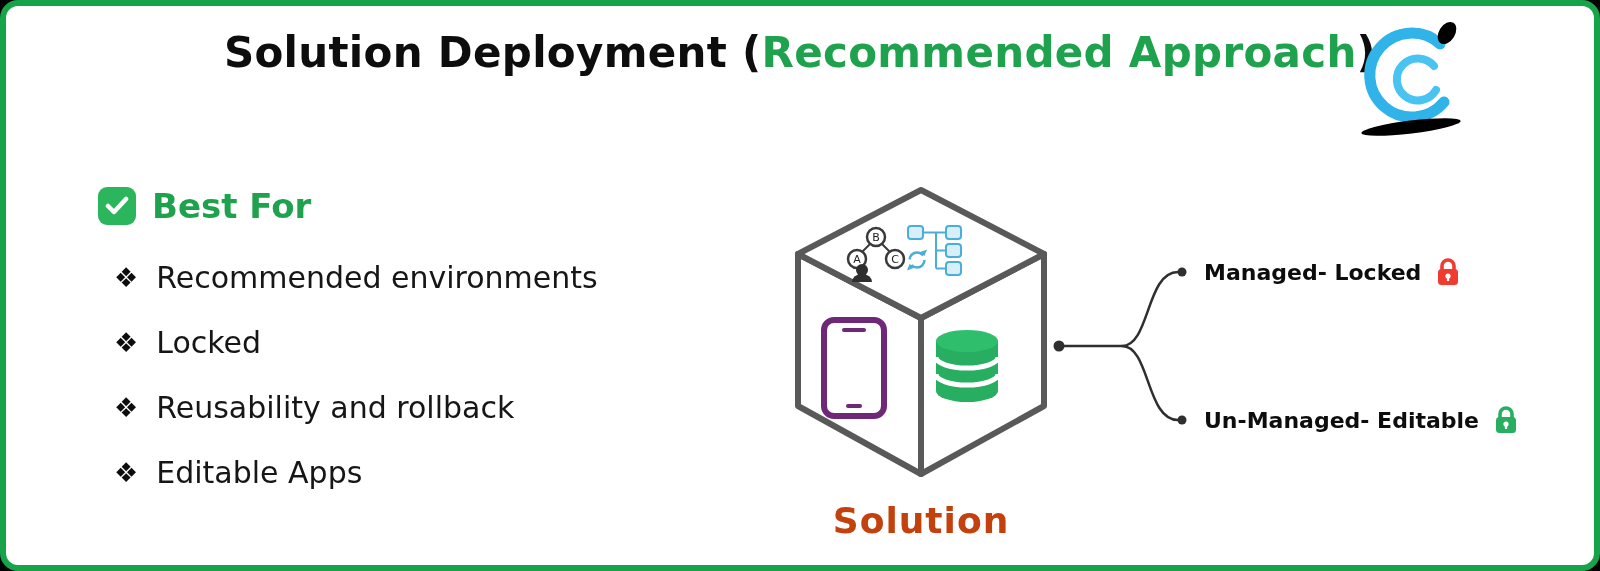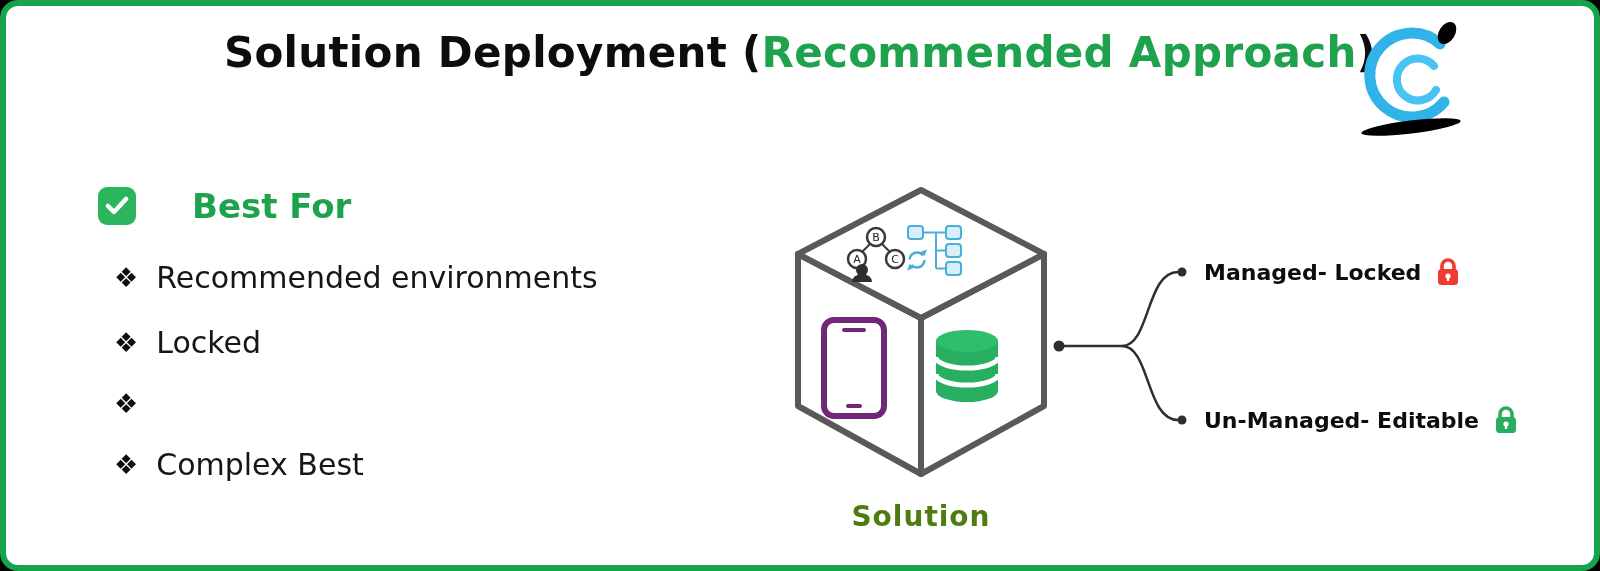--- a/index.html
+++ b/index.html
@@ -35,33 +35,33 @@
   
   .best-for { position: absolute; left: 92px; top: 180px; }
   .bf-head { display: flex; align-items: center; gap: 16px; }
   .check {
     width: 38px; height: 38px;
     border-radius: 9px;
     background: #2BB55C;
     display: flex; align-items: center; justify-content: center;
     flex: 0 0 auto;
   }
-  .bf-title { font-size: 34px; font-weight: bold; color: #1FA24D; margin-left: 40px; }
+  .bf-title { font-size: 34px; font-weight: bold; color: #1FA24D; }
   .features { list-style: none; margin-top: 34px; padding-left: 16px; }
   .features li {
     display: flex; align-items: center; gap: 18px;
     font-size: 30px; color: #161616;
     margin-bottom: 30px;
   }
   .bullet { font-size: 27px; color: #0d0d0d; line-height: 1; }
 
   
   .cube-wrap { position: absolute; left: 770px; top: 172px; width: 290px; text-align: center; }
   .solution-label {
-    font-size: 28px; font-weight: bold; color: #4d7c0f;
+    font-size: 36px; font-weight: bold; color: #c2410c;
     margin-top: 8px; letter-spacing: 1px;
   }
 
   
   .connector { position: absolute; left: 1040px; top: 252px; }
   .branch {
     position: absolute;
     display: flex; align-items: center; gap: 14px;
     height: 40px;
     font-size: 22px; font-weight: bold; color: #0d0d0d;
@@ -98,24 +98,25 @@
       <li>
         <span class="bullet">❖</span>
         <span>Recommended environments</span>
       </li>
       <li>
         <span class="bullet">❖</span>
         <span>Locked</span>
       </li>
       <li>
         <span class="bullet">❖</span>
+        <span>Reusability and rollback</span>
       </li>
       <li>
         <span class="bullet">❖</span>
-        <span>Complex Best</span>
+        <span>Editable Apps</span>
       </li>
     </ul>
   </div>
 
   <div class="cube-wrap">
     <svg width="290" height="310" viewBox="0 0 290 310">
 
       <path d="M22,76 L145,140 L145,296 L22,228 Z" fill="#fff" stroke="#595959" stroke-width="6" stroke-linejoin="round"></path>
       <path d="M268,76 L145,140 L145,296 L268,228 Z" fill="#fff" stroke="#595959" stroke-width="6" stroke-linejoin="round"></path>
       <path d="M145,12 L268,76 L145,140 L22,76 Z" fill="#fff" stroke="#595959" stroke-width="6" stroke-linejoin="round"></path>

